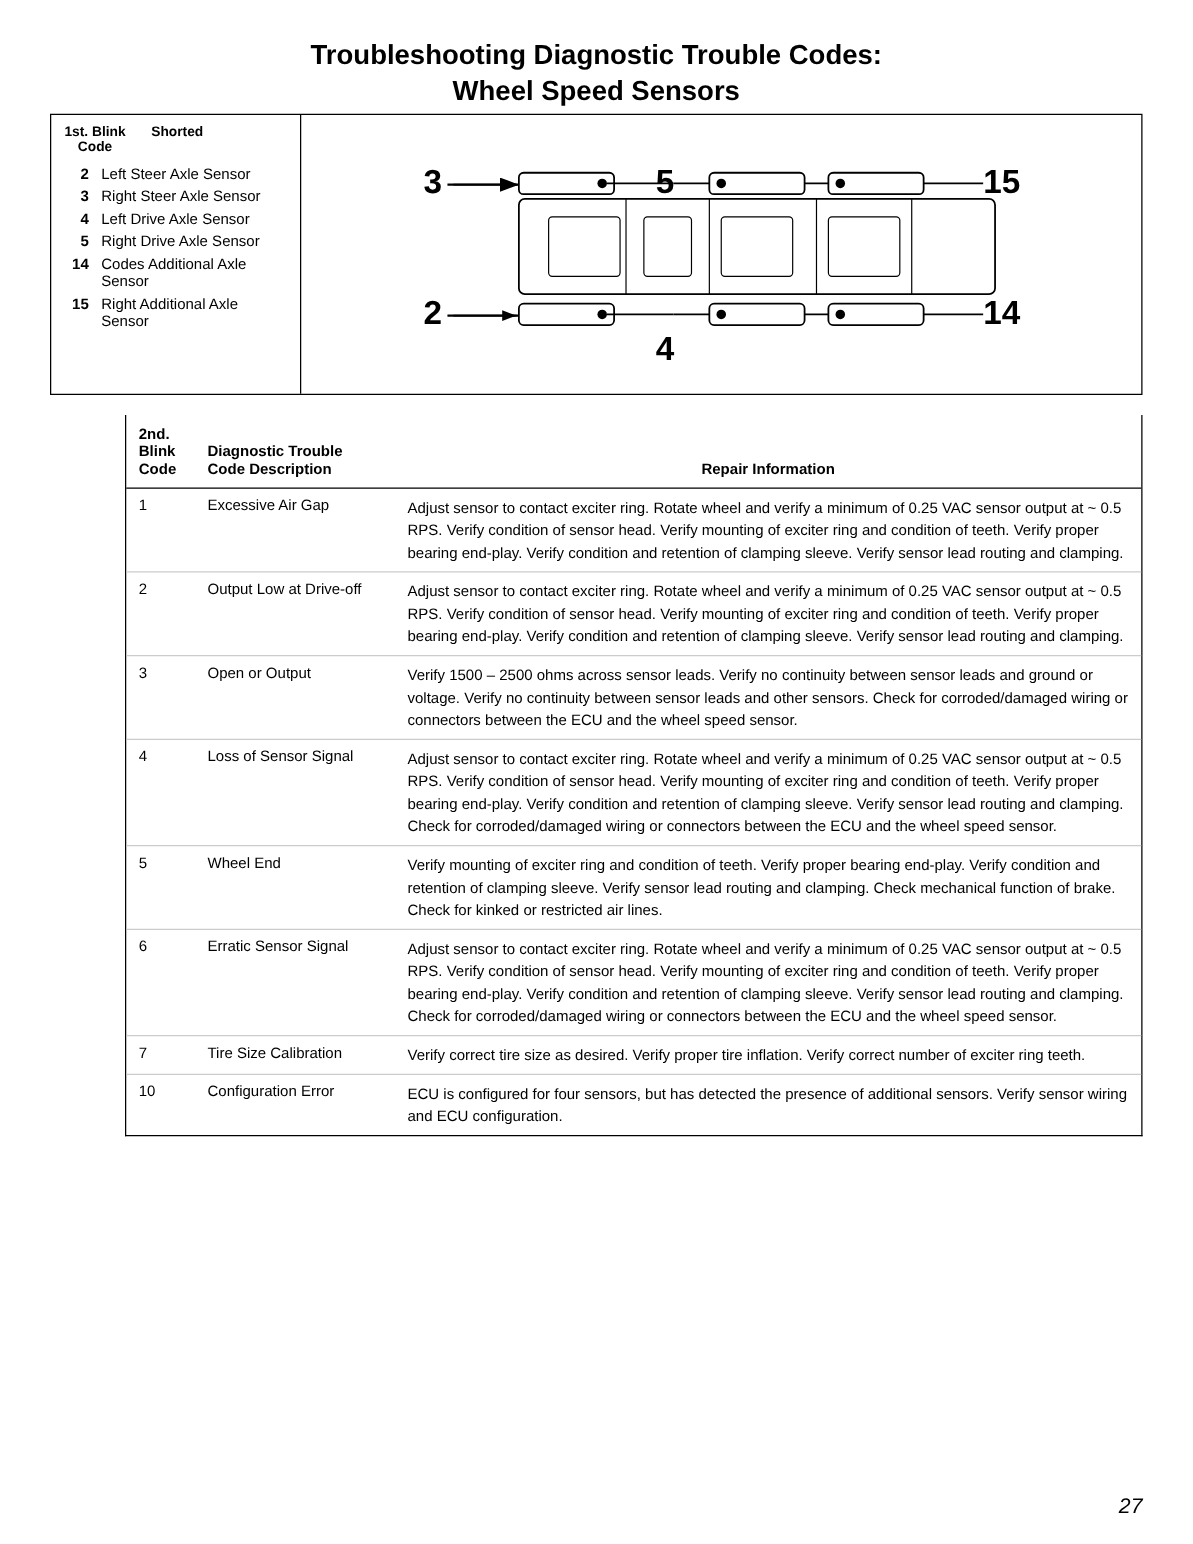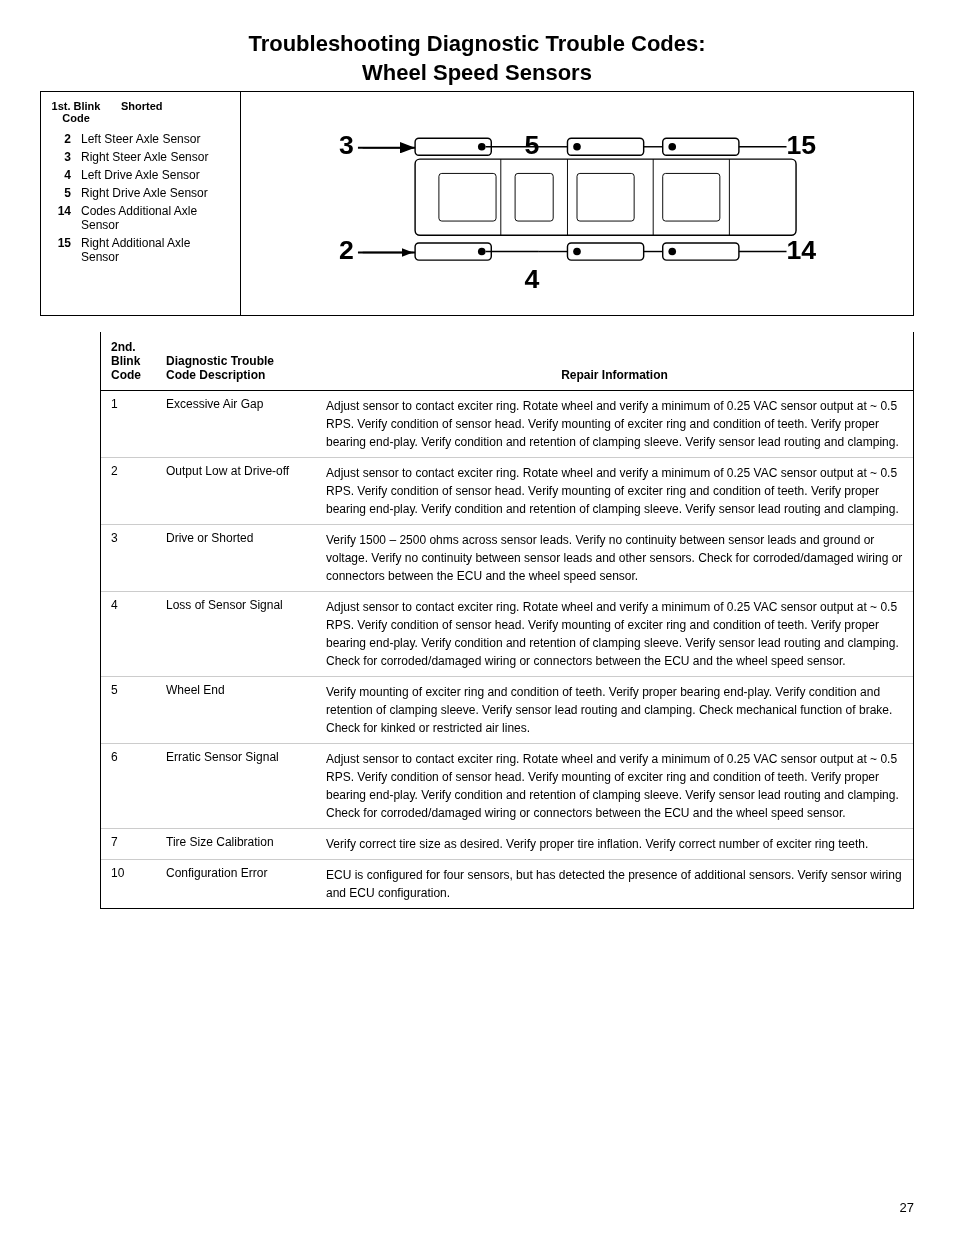--- a/index.html
+++ b/index.html
@@ -141,21 +141,22 @@
     }
 
     .detail-table tr:last-child td {
       border-bottom: none;
     }
 
     .page-number {
       position: absolute;
       bottom: 20px;
       right: 40px;
-      font-size: 13px;
+      font-size: 17px;
+      font-style: italic;
     }
 
     .th-2nd {
       width: 55px;
     }
     .th-desc {
       width: 160px;
     }
     .th-repair {
     }
@@ -296,21 +297,21 @@
     <td class="desc-col">Excessive Air Gap</td>
     <td class="repair-col">Adjust sensor to contact exciter ring.  Rotate wheel and verify a minimum of 0.25 VAC sensor output at ~ 0.5 RPS.  Verify condition of sensor head.  Verify mounting of exciter ring and condition of teeth.  Verify proper bearing end-play.  Verify condition and retention of clamping sleeve.  Verify sensor lead routing and clamping.</td>
   </tr>
           <tr>
     <td class="code-col">2</td>
     <td class="desc-col">Output Low at Drive-off</td>
     <td class="repair-col">Adjust sensor to contact exciter ring.  Rotate wheel and verify a minimum of 0.25 VAC sensor output at ~ 0.5 RPS.  Verify condition of sensor head.  Verify mounting of exciter ring and condition of teeth.  Verify proper bearing end-play.  Verify condition and retention of clamping sleeve.  Verify sensor lead routing and clamping.</td>
   </tr>
           <tr>
     <td class="code-col">3</td>
-    <td class="desc-col">Drive or Shorted</td>
+    <td class="desc-col">Open or Output</td>
     <td class="repair-col">Verify 1500 – 2500 ohms across sensor leads.  Verify no continuity between sensor leads and ground or voltage.  Verify no continuity between sensor leads and other sensors.  Check for corroded/damaged wiring or connectors between the ECU and the wheel speed sensor.</td>
   </tr>
           <tr>
     <td class="code-col">4</td>
     <td class="desc-col">Loss of Sensor Signal</td>
     <td class="repair-col">Adjust sensor to contact exciter ring.  Rotate wheel and verify a minimum of 0.25 VAC sensor output at ~ 0.5 RPS.  Verify condition of sensor head.  Verify mounting of exciter ring and condition of teeth.  Verify proper bearing end-play.  Verify condition and retention of clamping sleeve.  Verify sensor lead routing and clamping.  Check for corroded/damaged wiring or connectors between the ECU and the wheel speed sensor.</td>
   </tr>
           <tr>
     <td class="code-col">5</td>
     <td class="desc-col">Wheel End</td>

